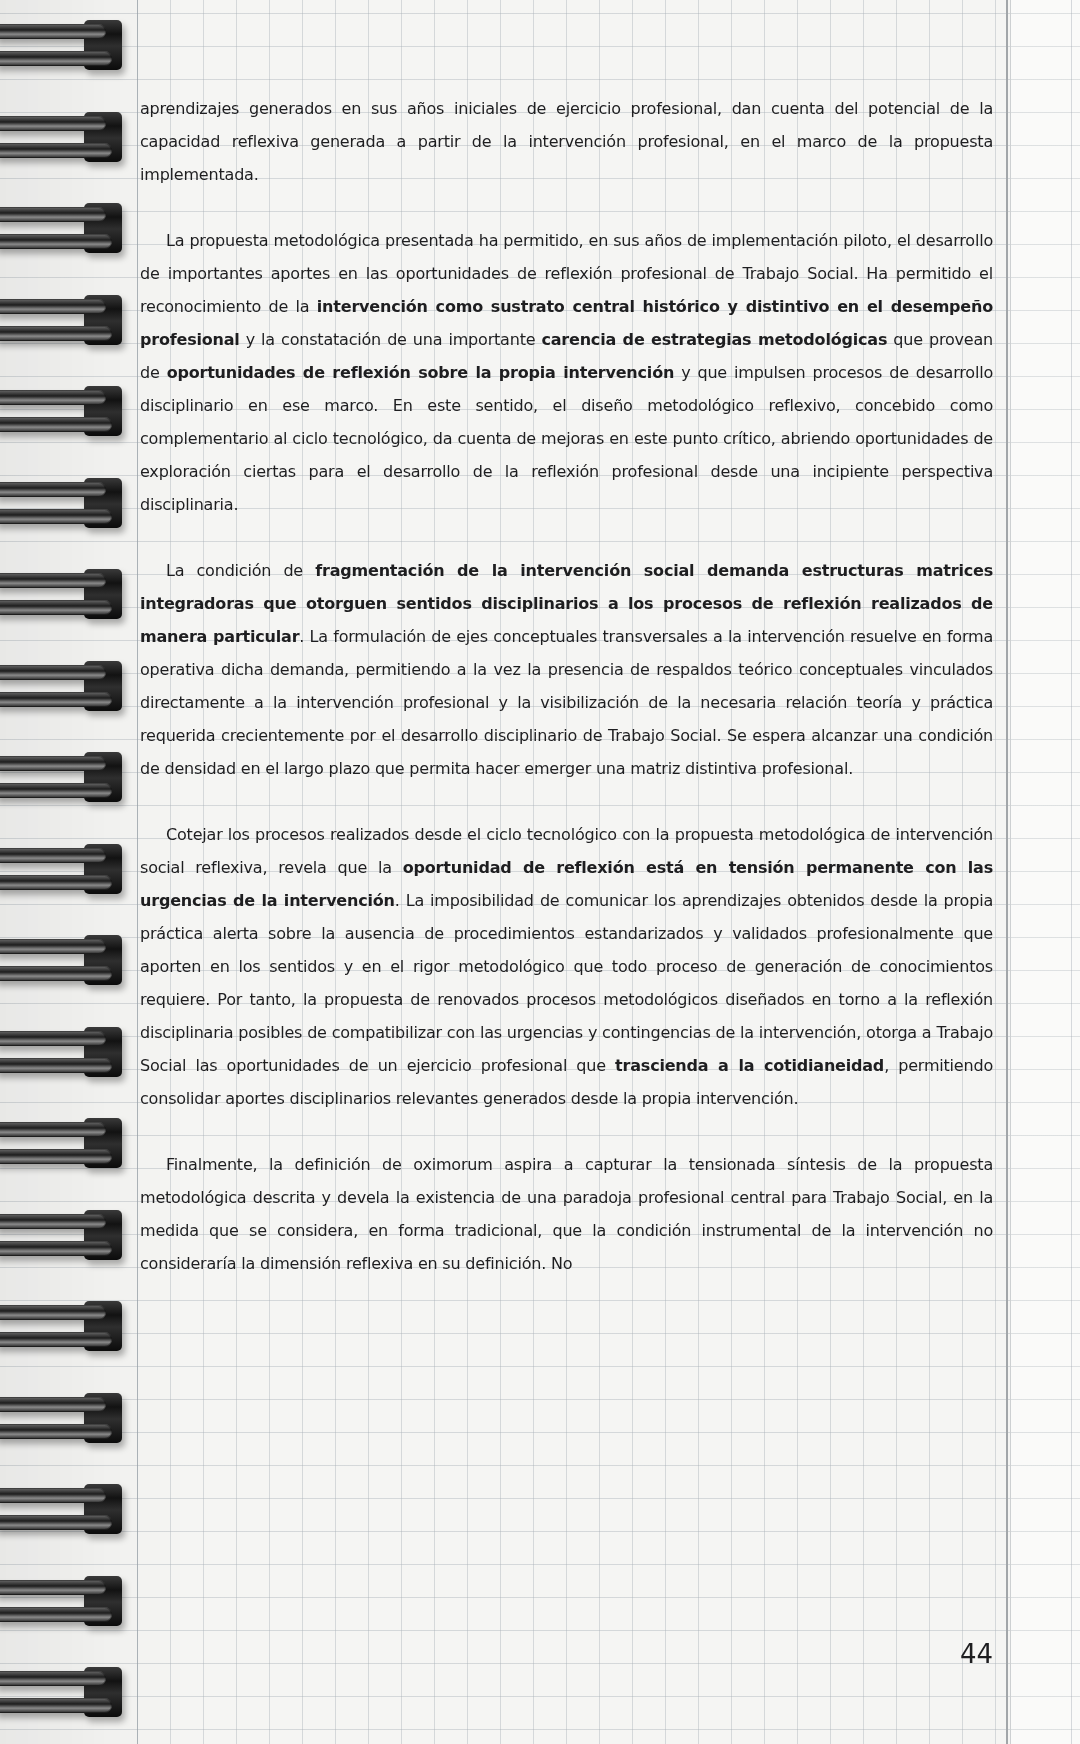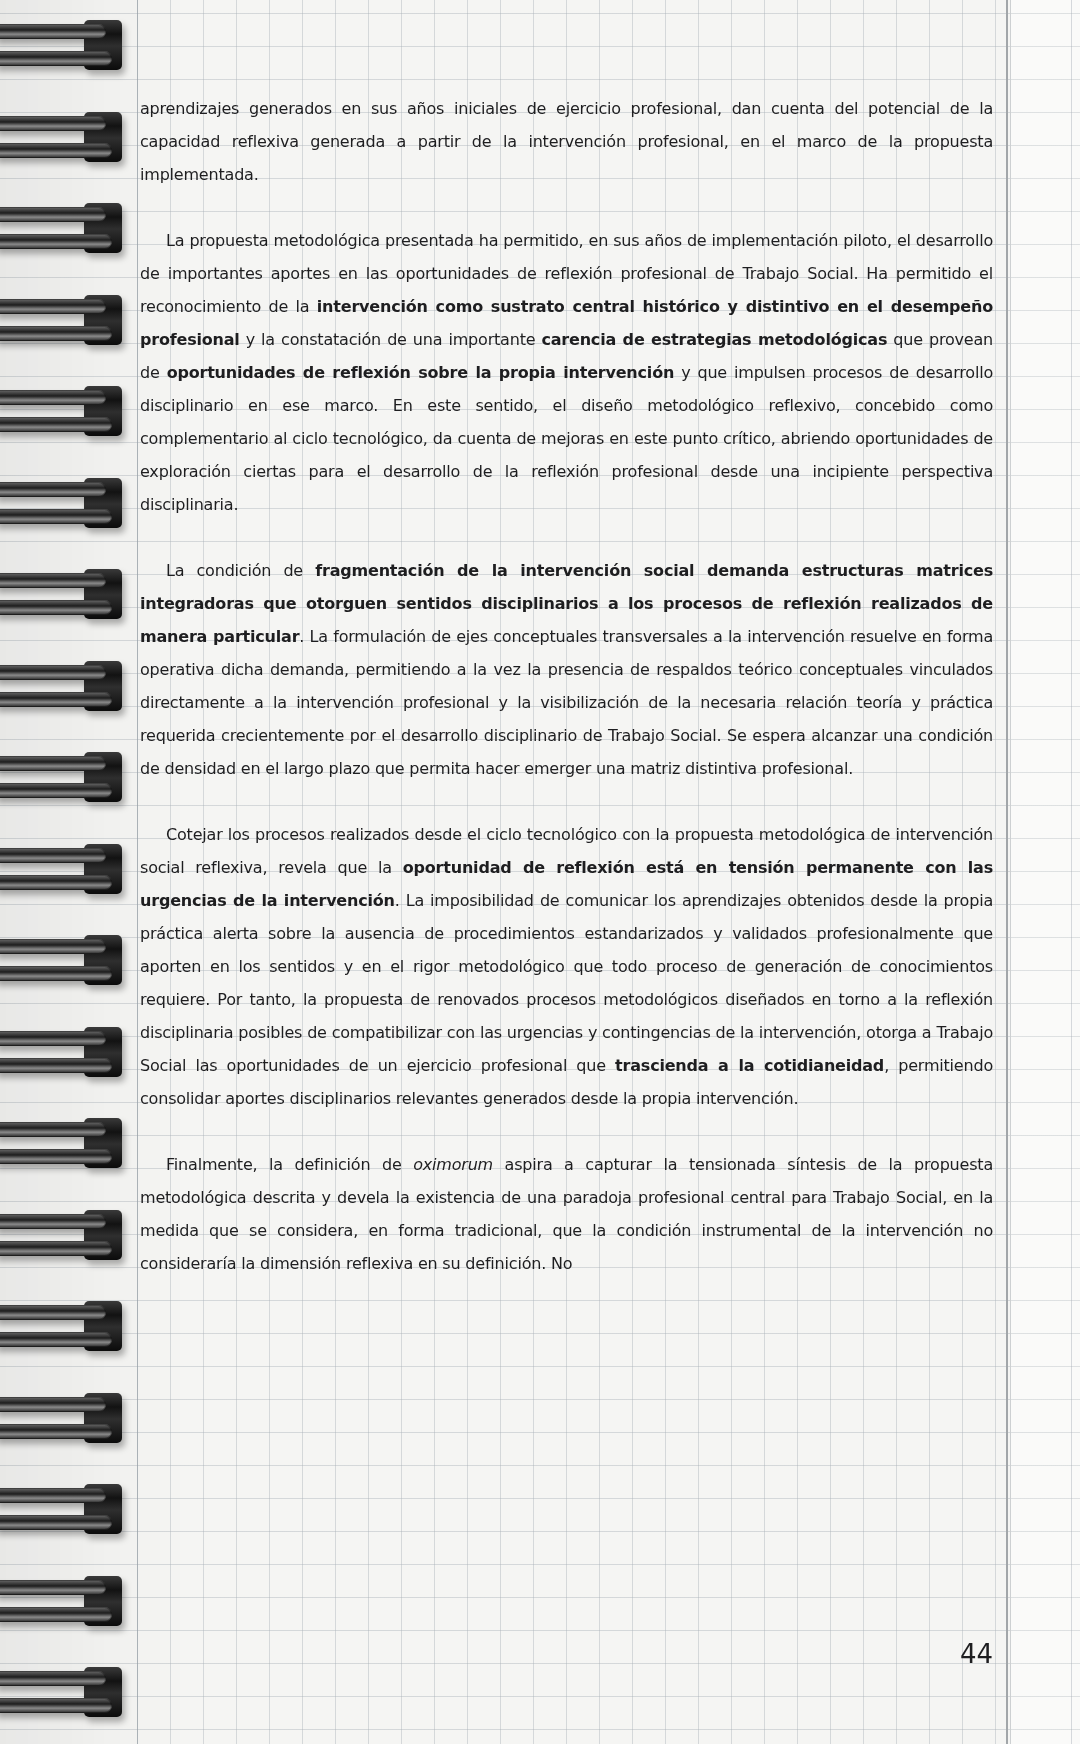--- a/index.html
+++ b/index.html
@@ -65,21 +65,21 @@
     position:absolute; top:0; left:140px; width:853px;
     padding-top:92px;
     color:#1e1e20;
     font-size:16px; line-height:33px;
     text-align:justify;
     letter-spacing:-0.2px;
   }
   .para { margin:0 0 33px 0; }
   .para.indent { text-indent:26px; }
   .bold   { font-weight:700; }
-  .italic { font-style:italic; }
+  .italic { }
   .page-number {
     position:absolute; top:1638px; left:140px; width:853px;
     text-align:right;
     color:#1e1e20; font-size:26px; line-height:33px;
   }
 </style>
 </head>
 <body>
 
 <div class="page">

